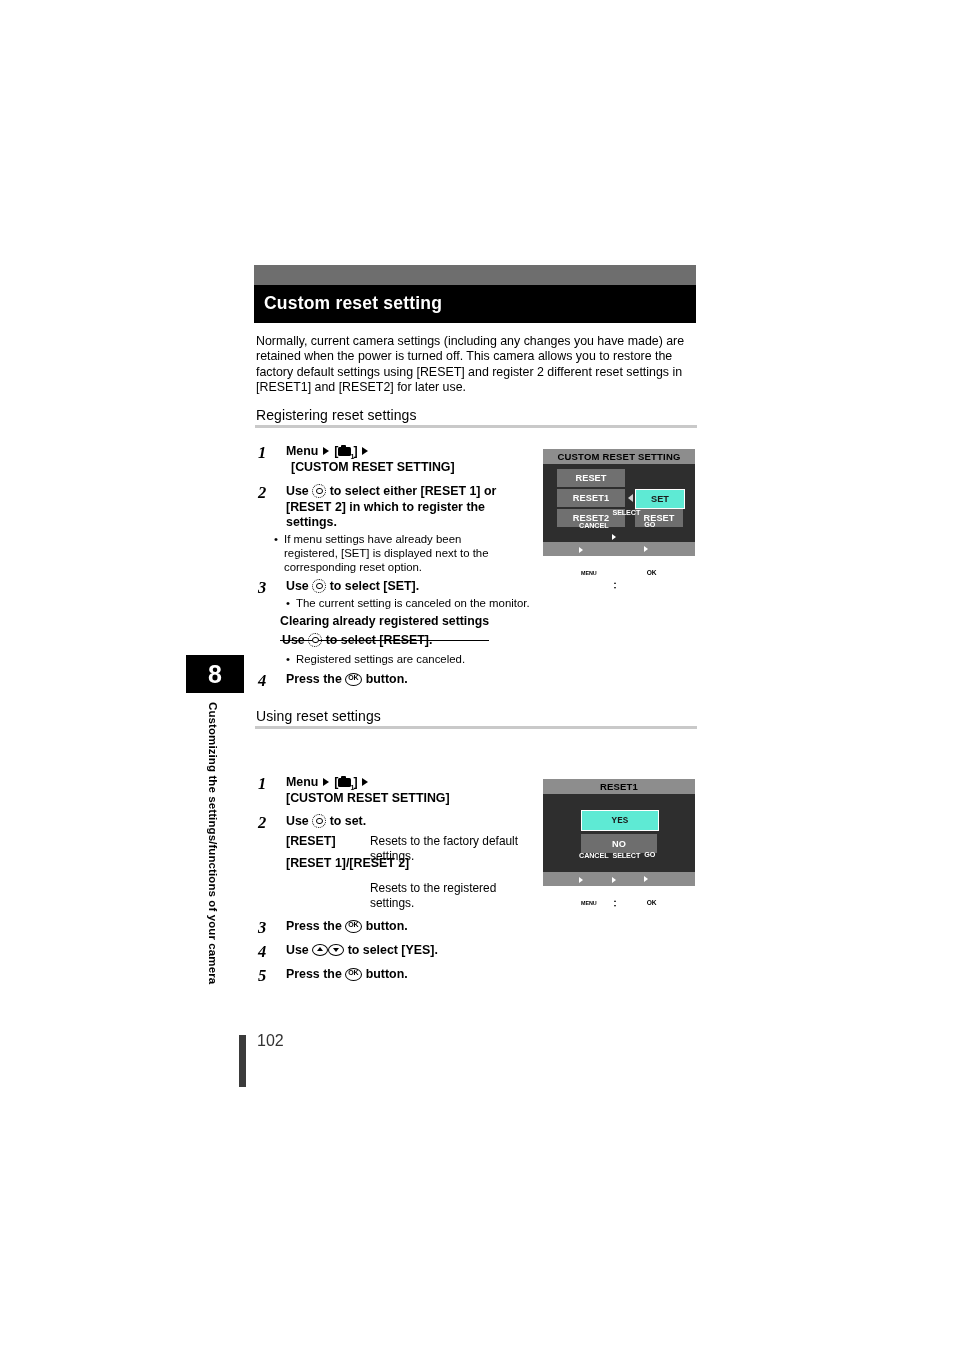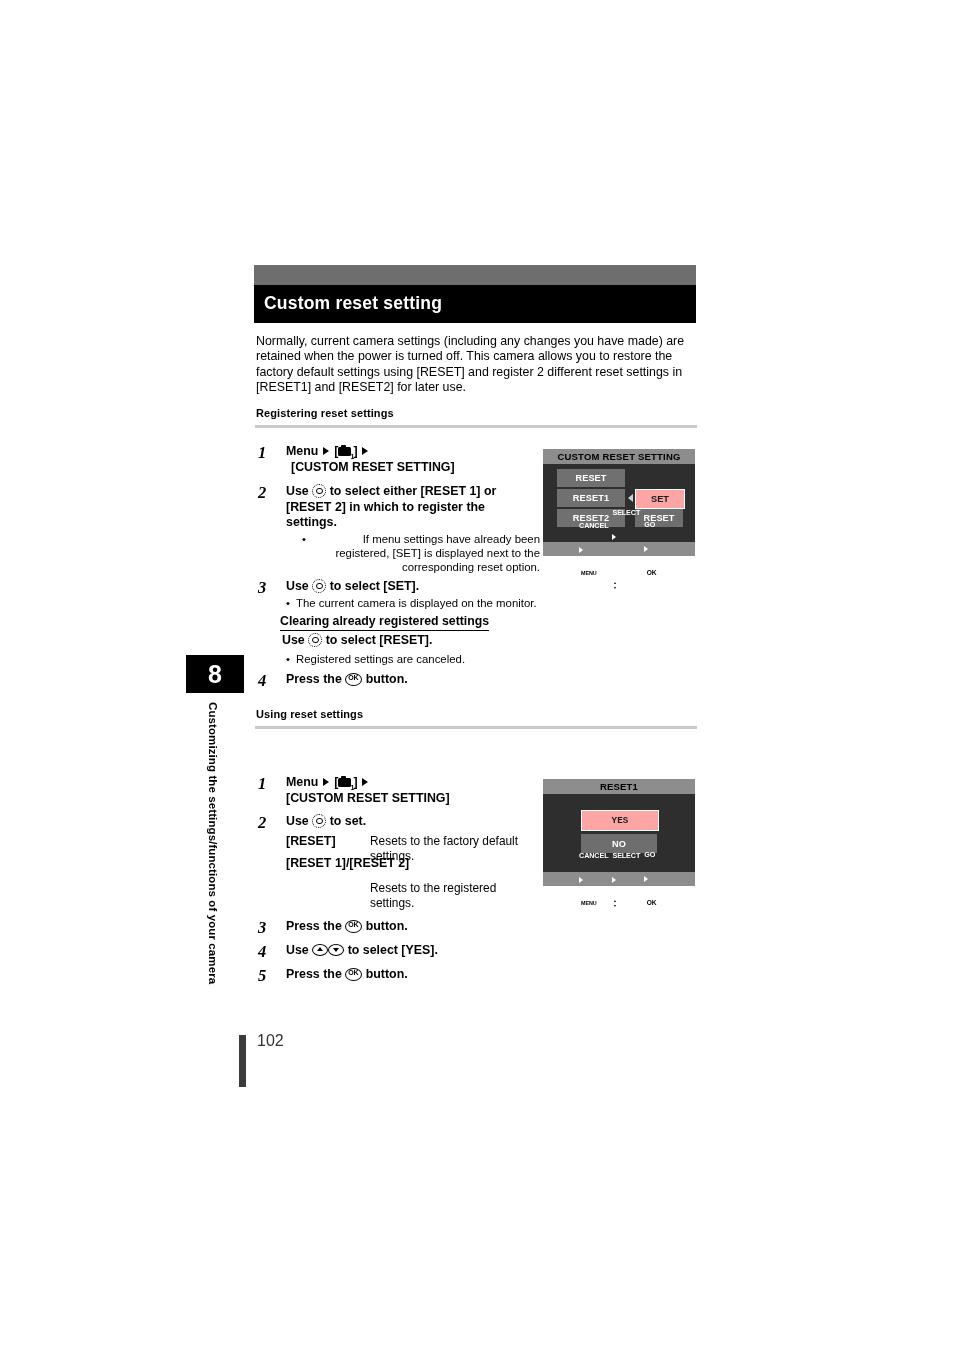--- a/index.html
+++ b/index.html
@@ -48,21 +48,21 @@
   }
 
   
   .intro{
     position:absolute;left:256px;top:334px;width:442px;
     font-size:12.4px;line-height:15.3px;
   }
 
   
   .sec-head{
-    position:absolute;font-size:11px;font-weight:bold;letter-spacing:.1px;
+    position:absolute;font-size:14px;font-weight:normal;letter-spacing:.1px;
   }
   .sec-rule{
     position:absolute;height:3px;background:#c9c9c9;width:442px;left:255px;
   }
 
   
   .step{position:absolute;}
   .step .num{
     position:absolute;left:0;top:-1px;
     font-family:"Liberation Serif", serif;
@@ -72,21 +72,21 @@
     position:absolute;left:28px;top:0;
     font-size:12.4px;line-height:15.6px;font-weight:bold;
   }
   .bul{
     position:absolute;font-size:11.4px;line-height:14.2px;font-weight:normal;
   }
   .bul:before{content:"\2022";position:absolute;left:-10px;}
 
   .sub-underline{
     position:absolute;font-size:12.3px;font-weight:bold;
-    border-bottom:1.6px solid #000;padding-bottom:2px;
+    border-bottom:1.6px solid #000;padding-bottom:12px;
   }
 
   
   .dfn-term{position:absolute;font-size:12.4px;font-weight:bold;}
   .dfn-desc{position:absolute;font-size:11.9px;font-weight:normal;line-height:15.3px;}
 
   
   .ic{display:inline-block;vertical-align:-2px;}
   .ic-arrow{
     width:9px;height:11px;vertical-align:-1px;position:relative;
@@ -181,21 +181,21 @@
     border-left:1.5px solid transparent;border-right:1.5px solid transparent;border-top:2px solid #000;
   }
   .klr{
     display:inline-block;height:9px;position:relative;
   }
   .opt{
     position:absolute;background:#707070;color:#ffffff;
     font-size:9.2px;font-weight:bold;letter-spacing:.1px;
     display:flex;align-items:center;justify-content:center;
   }
-  .opt.sel{background:#fca5a5;color:#1b1b1b;border:1.6px solid #ffffff;}
+  .opt.sel{background:#5eead4;color:#1b1b1b;border:1.6px solid #ffffff;}
   .opt.val{background:#6e6e6e;color:#ffffff;}
   .cursor-left{
     position:absolute;width:0;height:0;
     border-right:5px solid #cfcfcf;border-top:4px solid transparent;border-bottom:4px solid transparent;
   }
 
   
   .pagenum{
     position:absolute;left:257px;top:1032px;
     font-size:16px;color:#333333;
@@ -237,31 +237,31 @@
   </div>
 
   <div class="step" style="left:258px;top:484px;width:260px;">
     <div class="num">2</div>
     <div class="body">
       <span>Use</span>
       <span class="ic ic-pad"><span class="ring"></span><span class="ctr"></span></span>
       <span>to select either [RESET 1] or [RESET 2] in which to register the settings.</span>
     </div>
   </div>
-  <div class="bul" style="left:312px;top:532px;width:228px;text-align:right;">If menu settings have already been registered, [SET] is displayed next to the corresponding reset option.</div>
+  <div class="bul" style="left:284px;top:532px;width:228px;">If menu settings have already been registered, [SET] is displayed next to the corresponding reset option.</div>
 
   <div class="step" style="left:258px;top:579px;width:260px;">
     <div class="num">3</div>
     <div class="body">
       <span>Use</span>
       <span class="ic ic-pad"><span class="ring"></span><span class="ctr"></span></span>
       <span>to select [SET].</span>
     </div>
   </div>
-  <div class="bul" style="left:296px;top:596px;width:300px;">The current camera is displayed on the monitor.</div>
+  <div class="bul" style="left:296px;top:596px;width:300px;">The current setting is canceled on the monitor.</div>
 
   <div class="sub-underline" style="left:280px;top:614px;">Clearing already registered settings</div>
 
   <div style="position:absolute;left:282px;top:633px;font-size:12.4px;font-weight:bold;">
     <span>Use</span>
     <span class="ic ic-pad"><span class="ring"></span><span class="ctr"></span></span>
     <span>to select [RESET].</span>
   </div>
 
   <div class="bul" style="left:296px;top:652px;width:300px;">Registered settings are canceled.</div>

